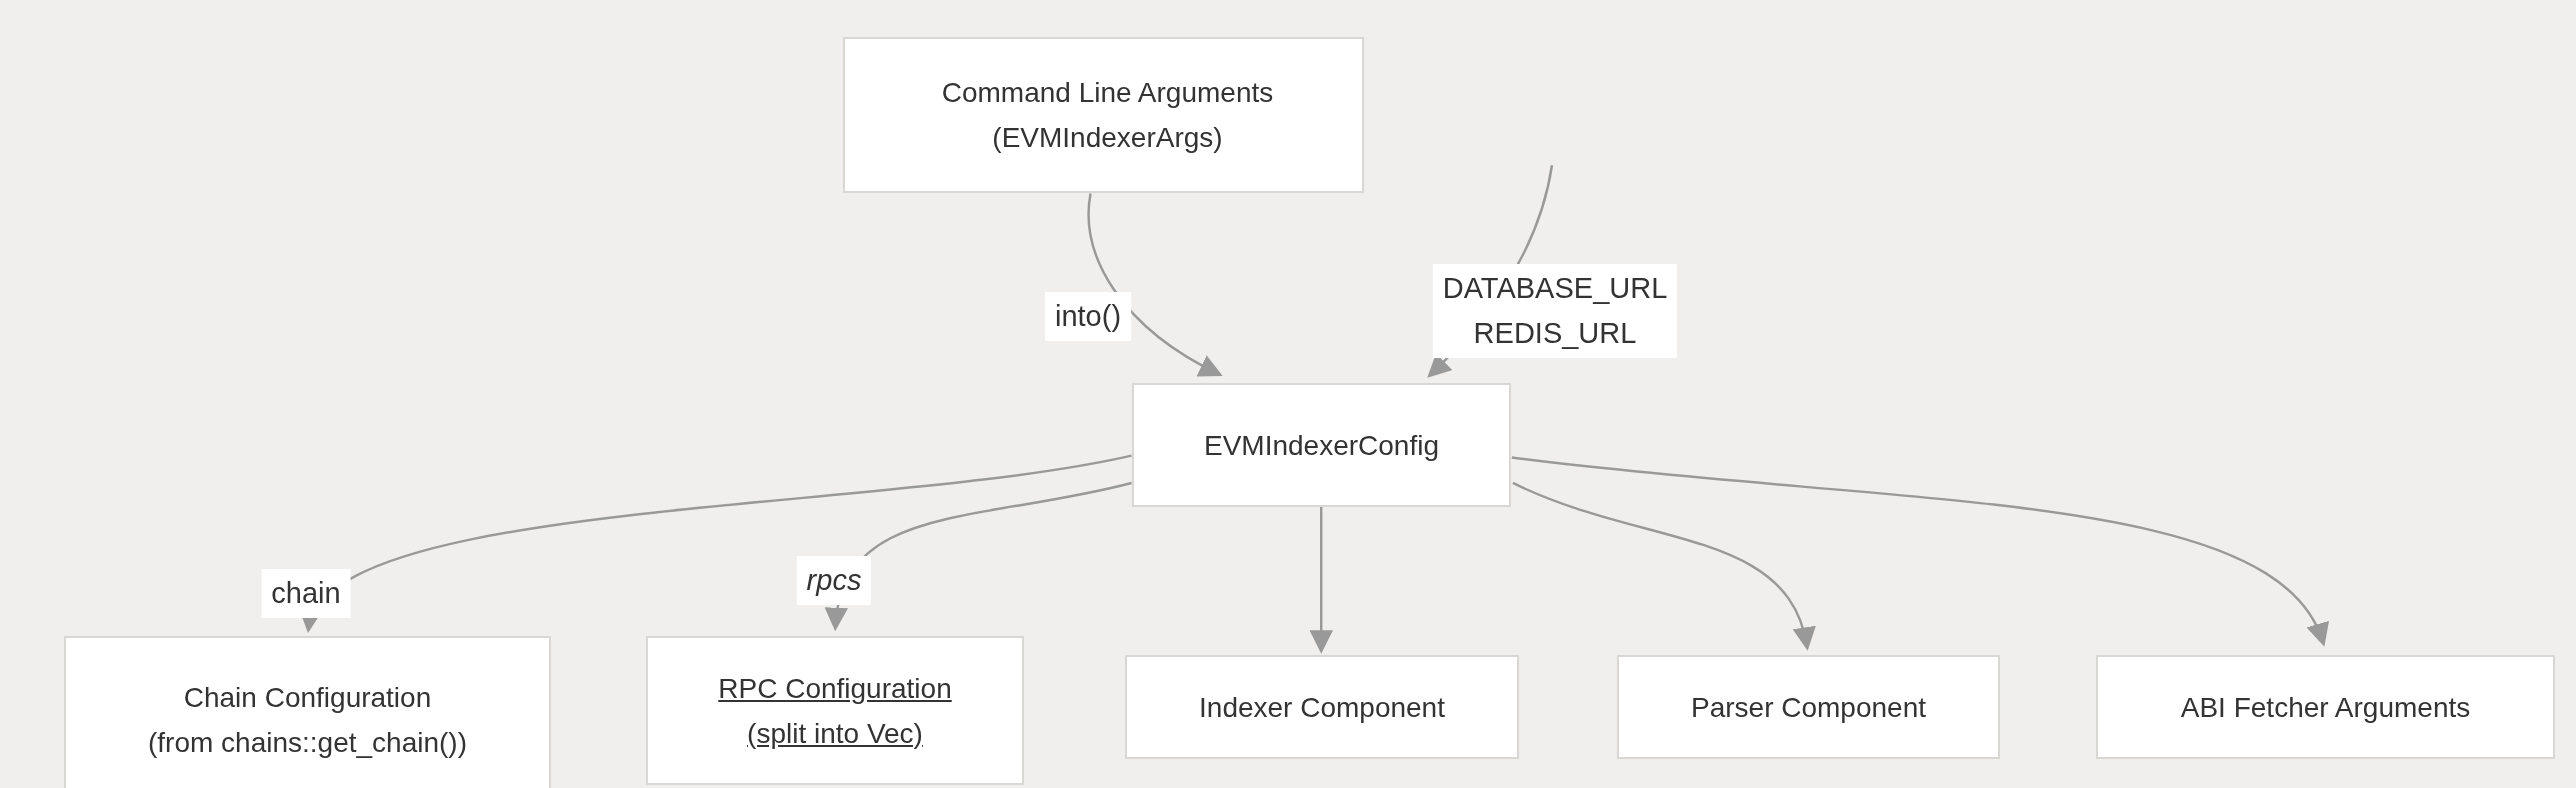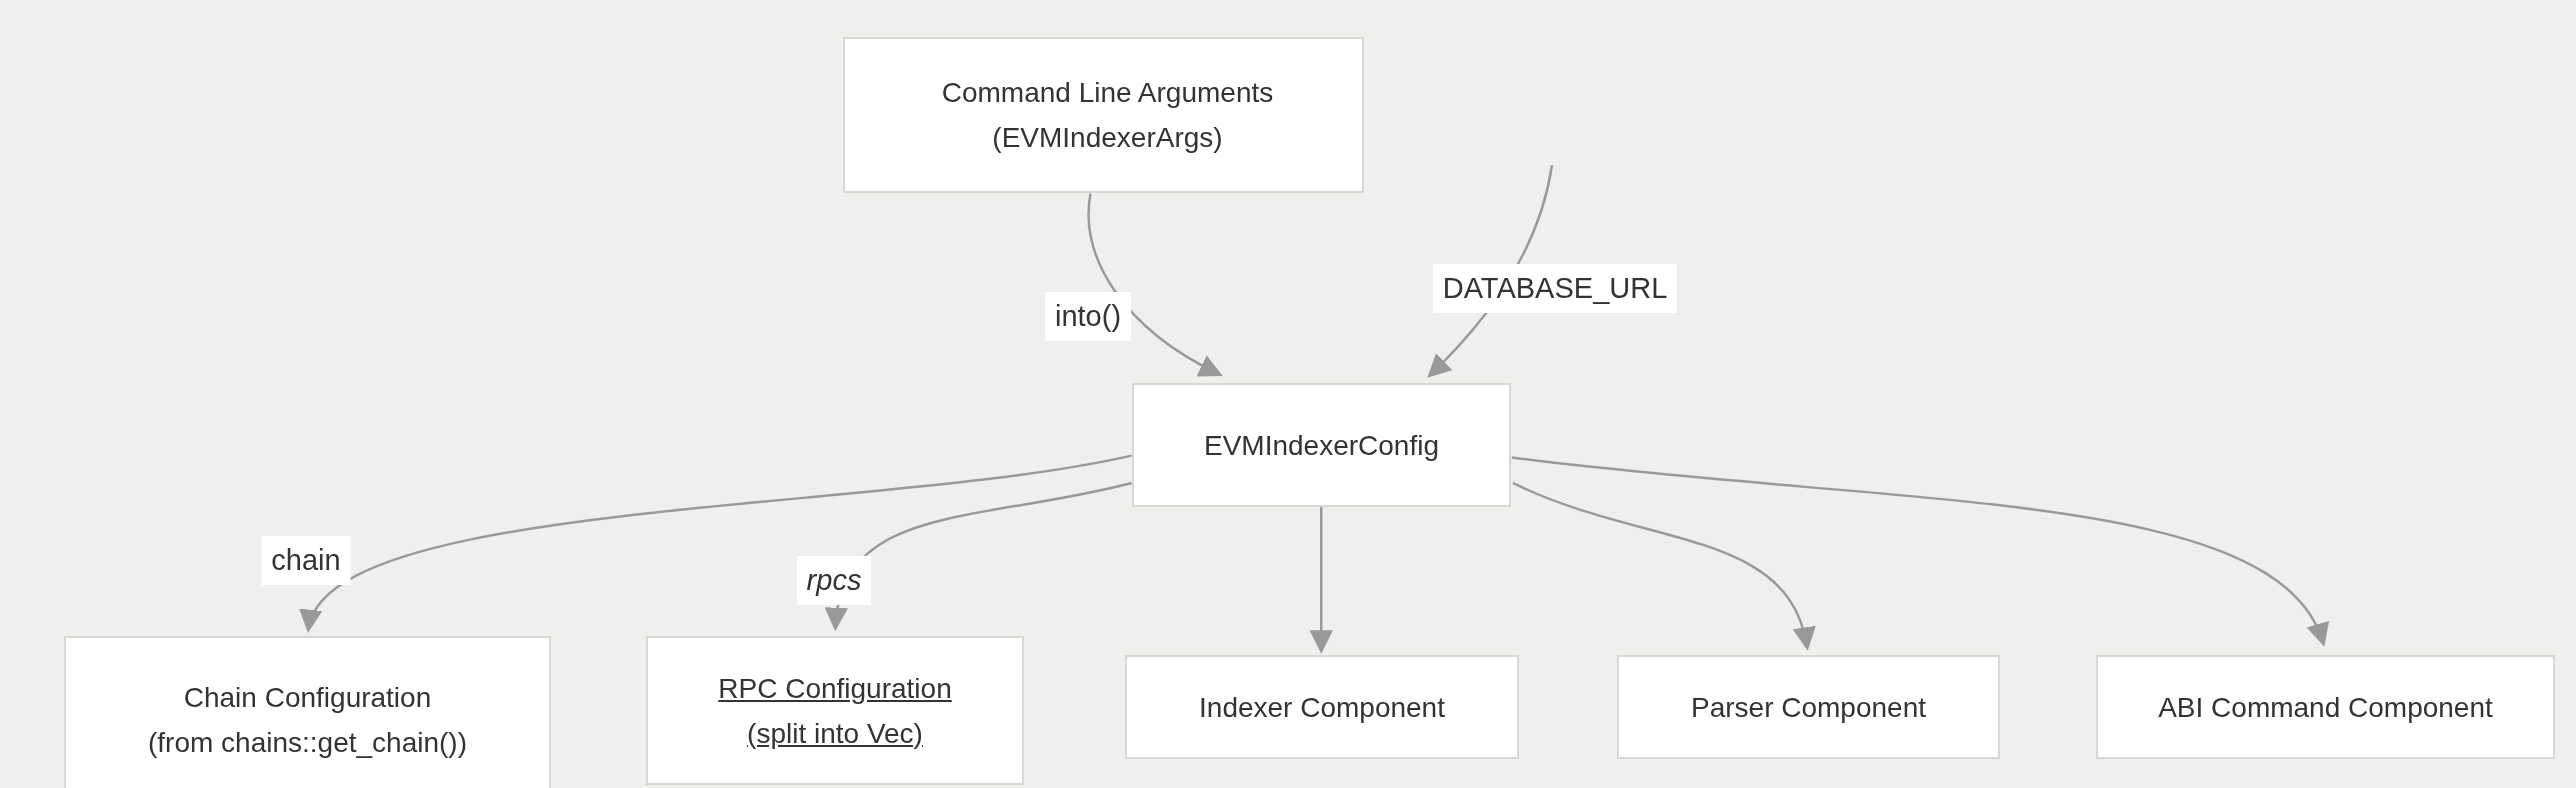--- a/index.html
+++ b/index.html
@@ -49,21 +49,21 @@
   #n-cla{left:843px;top:37px;width:521px;height:156px;padding-left:8px;}
   #n-env{left:1435px;top:61px;width:236px;height:105px;}
   #n-cfg{left:1132px;top:383px;width:379px;height:124px;}
   #n-chain{left:64px;top:636px;width:487px;height:168px;}
   #n-rpc{left:646px;top:636px;width:378px;height:149px;text-decoration:underline;}
   #n-idx{left:1125px;top:655px;width:394px;height:104px;}
   #n-par{left:1617px;top:655px;width:383px;height:104px;}
   #n-abi{left:2096px;top:655px;width:459px;height:104px;}
   #l-parse{left:1088px;top:272px;}
   #l-db{left:1555px;top:244px;}
-  #l-chain{left:306px;top:516px;text-align:center;}
+  #l-chain{left:306px;top:549px;text-align:center;}
   #l-rpcs{left:834px;top:536px;font-style:italic;}
 </style>
 </head>
 <body>
 
 <div class="canvas">
 
   <svg class="edges" viewBox="0 0 2634 806" xmlns="http://www.w3.org/2000/svg">
     <defs>
       <marker id="arrow" markerUnits="userSpaceOnUse" markerWidth="24" markerHeight="24" viewBox="0 0 10 10" refX="8.5" refY="5" orient="auto">
@@ -101,29 +101,30 @@
 
   <div class="node" id="n-par">
     <span>Parser Component</span>
   </div>
 
   <div class="node" id="n-idx">
     <span>Indexer Component</span>
   </div>
 
   <div class="node" id="n-abi">
-    <span>ABI Command Component</span>
+    <span>ABI Fetcher Arguments</span>
   </div>
 
   <div class="edge-label" id="l-parse">
     <span>into()</span>
   </div>
 
   <div class="edge-label" id="l-db">
     <div>DATABASE_URL</div>
+    <div>REDIS_URL</div>
   </div>
 
   <div class="edge-label" id="l-chain">
     <span>chain</span>
   </div>
 
   <div class="edge-label" id="l-rpcs">
     <span>rpcs</span>
   </div>
 

